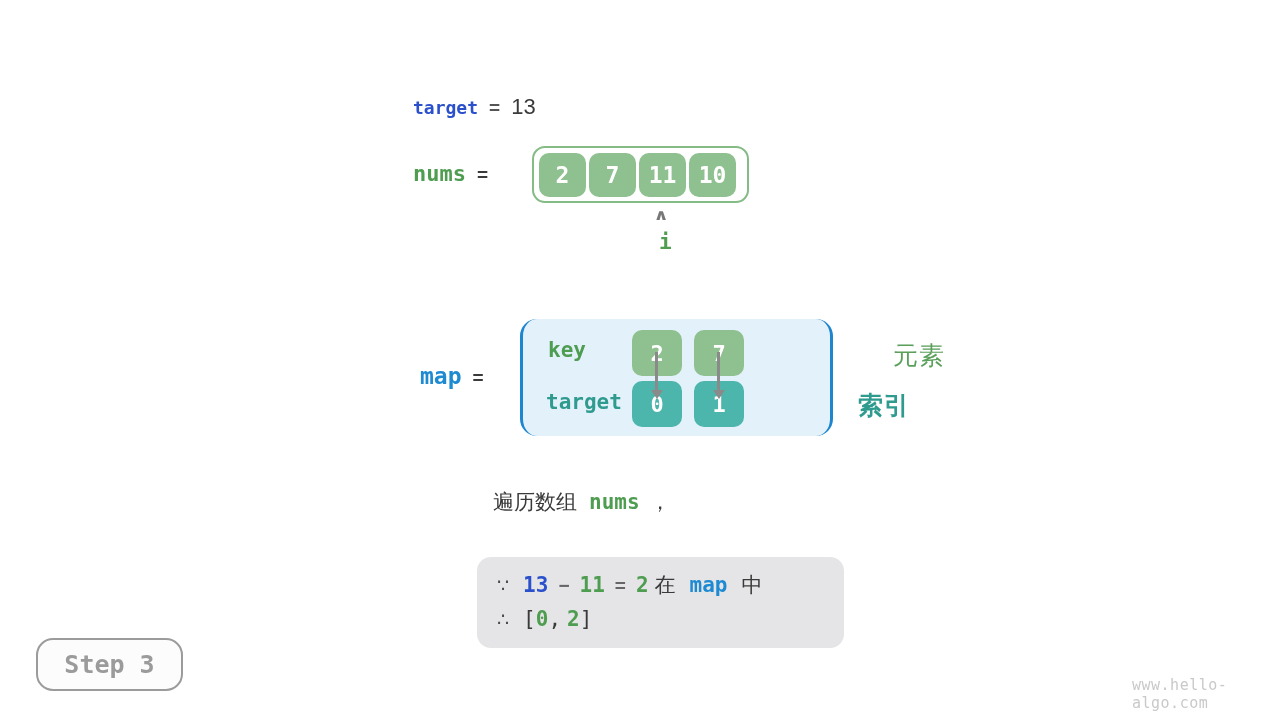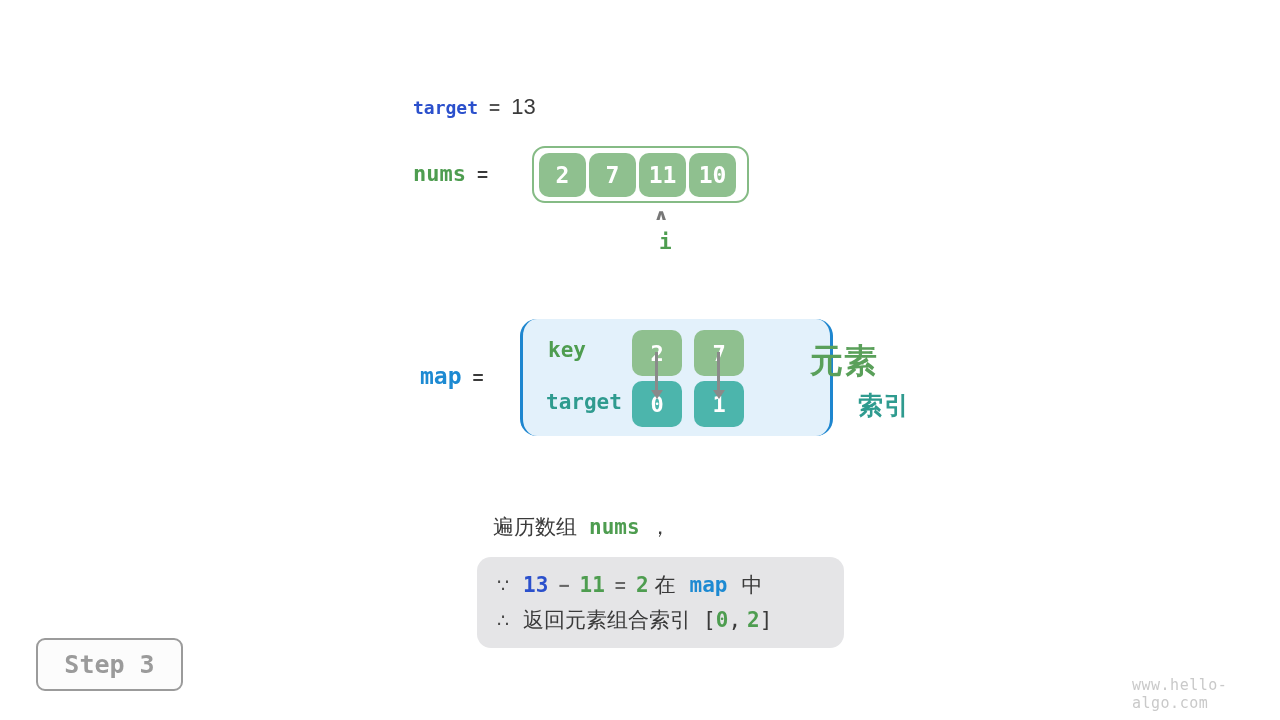--- a/index.html
+++ b/index.html
@@ -74,45 +74,45 @@
   .val-cell{background:var(--cell-teal);top:381px;}
   .col1{left:632px;} .col2{left:694px;}
   .kv-arrow{width:3px;top:352px;height:48px;z-index:3;}
   .kv-arrow .shaft{position:absolute;left:0;top:0;width:3px;height:40px;background:var(--arrow-gray);}
   .kv-arrow .head{
     position:absolute;left:-4.5px;top:38px;width:0;height:0;
     border-left:6px solid transparent;border-right:6px solid transparent;
     border-top:9px solid var(--arrow-gray);
   }
   .arrow1{left:655px;} .arrow2{left:717px;}
-  .side-label-element{left:810px;top:339px;font-size:33px;font-weight:bold;color:#5aa05a;letter-spacing:1px;}
+  .side-label-element{left:893px;top:339px;font-size:25px;font-weight:normal;color:#5aa05a;letter-spacing:1px;}
   .side-label-index{left:858px;top:389px;font-size:25px;font-weight:bold;color:var(--teal-text);letter-spacing:1px;}
 
   
-  .caption{left:493px;top:513px;display:flex;align-items:baseline;font-size:21px;color:var(--ink);}
+  .caption{left:493px;top:488px;display:flex;align-items:baseline;font-size:21px;color:var(--ink);}
   .caption .code{font-size:21px;color:var(--green);margin:0 10px 0 12px;}
   .note-box{
     left:477px;top:557px;width:367px;height:91px;
     background:var(--note-bg);border-radius:14px;
     padding:10px 0 0 20px;font-size:21px;color:var(--ink);
   }
   .note-line{display:flex;align-items:baseline;height:35px;line-height:35px;}
   .note-line .sym{color:#4a4a4a;font-size:19px;margin-right:14px;}
   .nb-blue{color:var(--royal-blue);font-size:21px;}
   .nb-green{color:var(--green);font-size:21px;}
   .nb-op{color:var(--mid-gray);font-size:19px;margin:0 10px;font-weight:bold;}
   .nb-cn{color:var(--ink);margin:0 6px;}
   .nb-map{color:var(--code-blue);font-size:21px;margin:0 8px;}
   .nb-bracket{color:var(--ink);font-size:21px;}
   .line2-text{margin-right:12px;}
 
   
   .step-badge{
     left:36px;top:638px;width:147px;height:53px;
-    background:#fcfcfc;border:2px solid var(--badge-gray);border-radius:9px;
+    background:#fcfcfc;border:2px solid var(--badge-gray);border-radius:17px;
     display:flex;align-items:center;justify-content:center;
     color:var(--badge-gray);font-size:25px;font-weight:bold;
   }
   .watermark{left:1132px;top:676px;font-size:15px;color:var(--watermark);letter-spacing:0.5px;}
 </style>
 </head>
 <body>
 
 <div class="abs target-line">
   <span class="mono bold target-kw">target</span>
@@ -171,21 +171,20 @@
     <span class="nb-op">−</span>
     <span class="mono bold nb-green">11</span>
     <span class="nb-op">=</span>
     <span class="mono bold nb-green">2</span>
     <span class="nb-cn">在</span>
     <span class="mono bold nb-map">map</span>
     <span class="nb-cn">中</span>
   </div>
   <div class="note-line">
     <span class="sym">∴</span>
-    <span class="line2-text">返回元素组合索引</span>
     <span class="mono nb-bracket">[</span>
     <span class="mono bold nb-green">0</span>
     <span class="mono nb-bracket" style="margin-right:6px">,</span>
     <span class="mono bold nb-green">2</span>
     <span class="mono nb-bracket">]</span>
   </div>
 </div>
 
 <div class="abs step-badge mono">Step 3</div>
 

